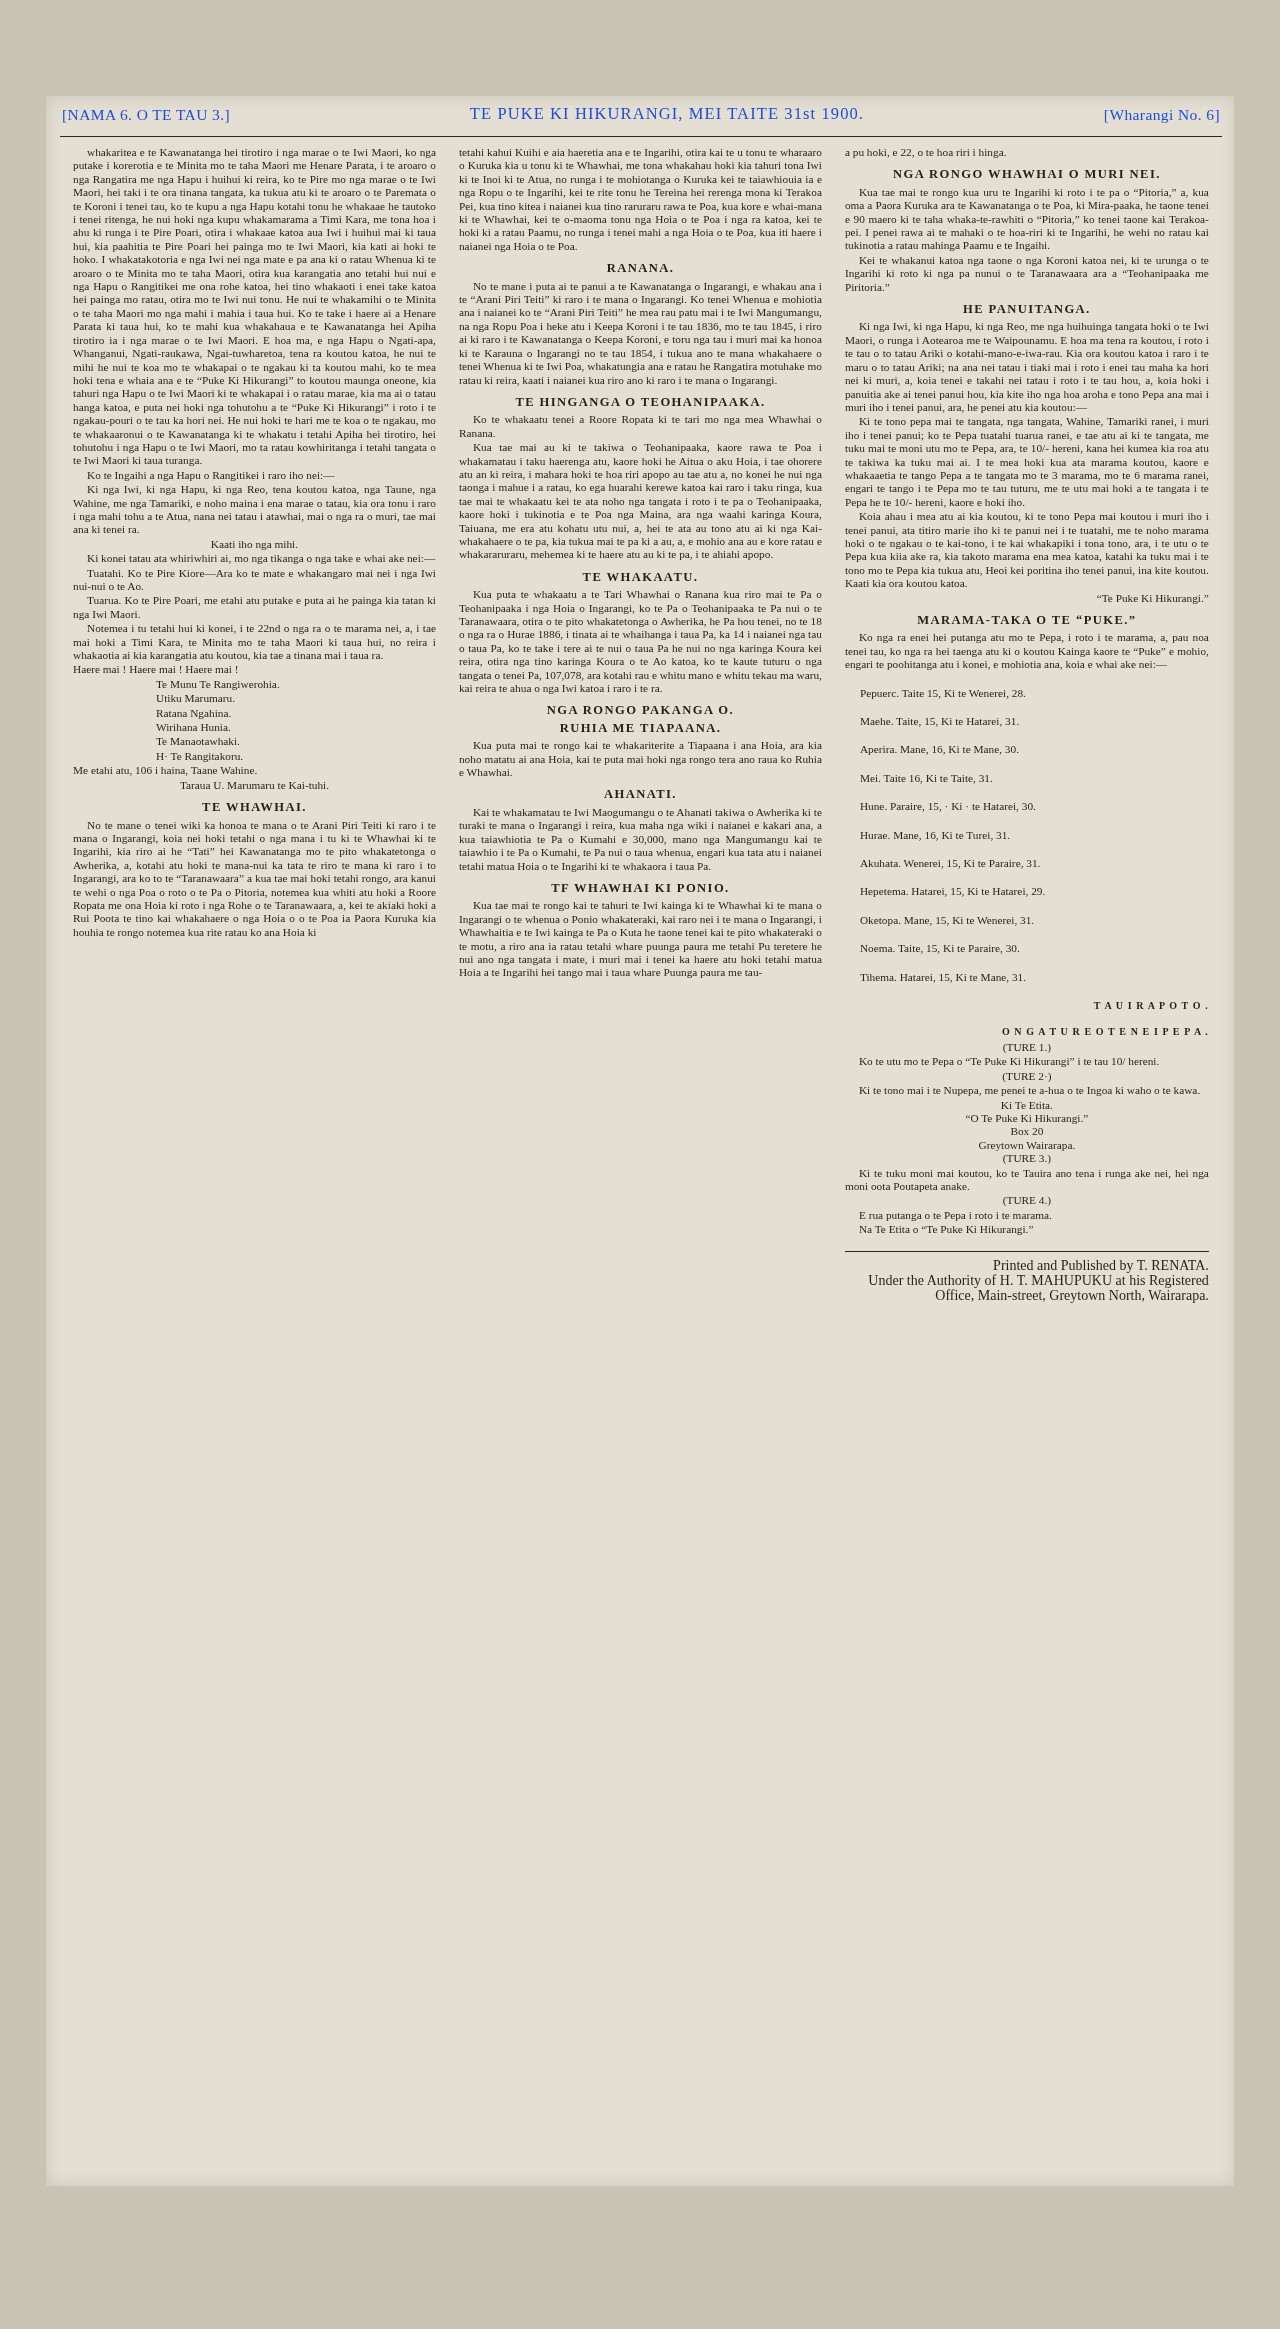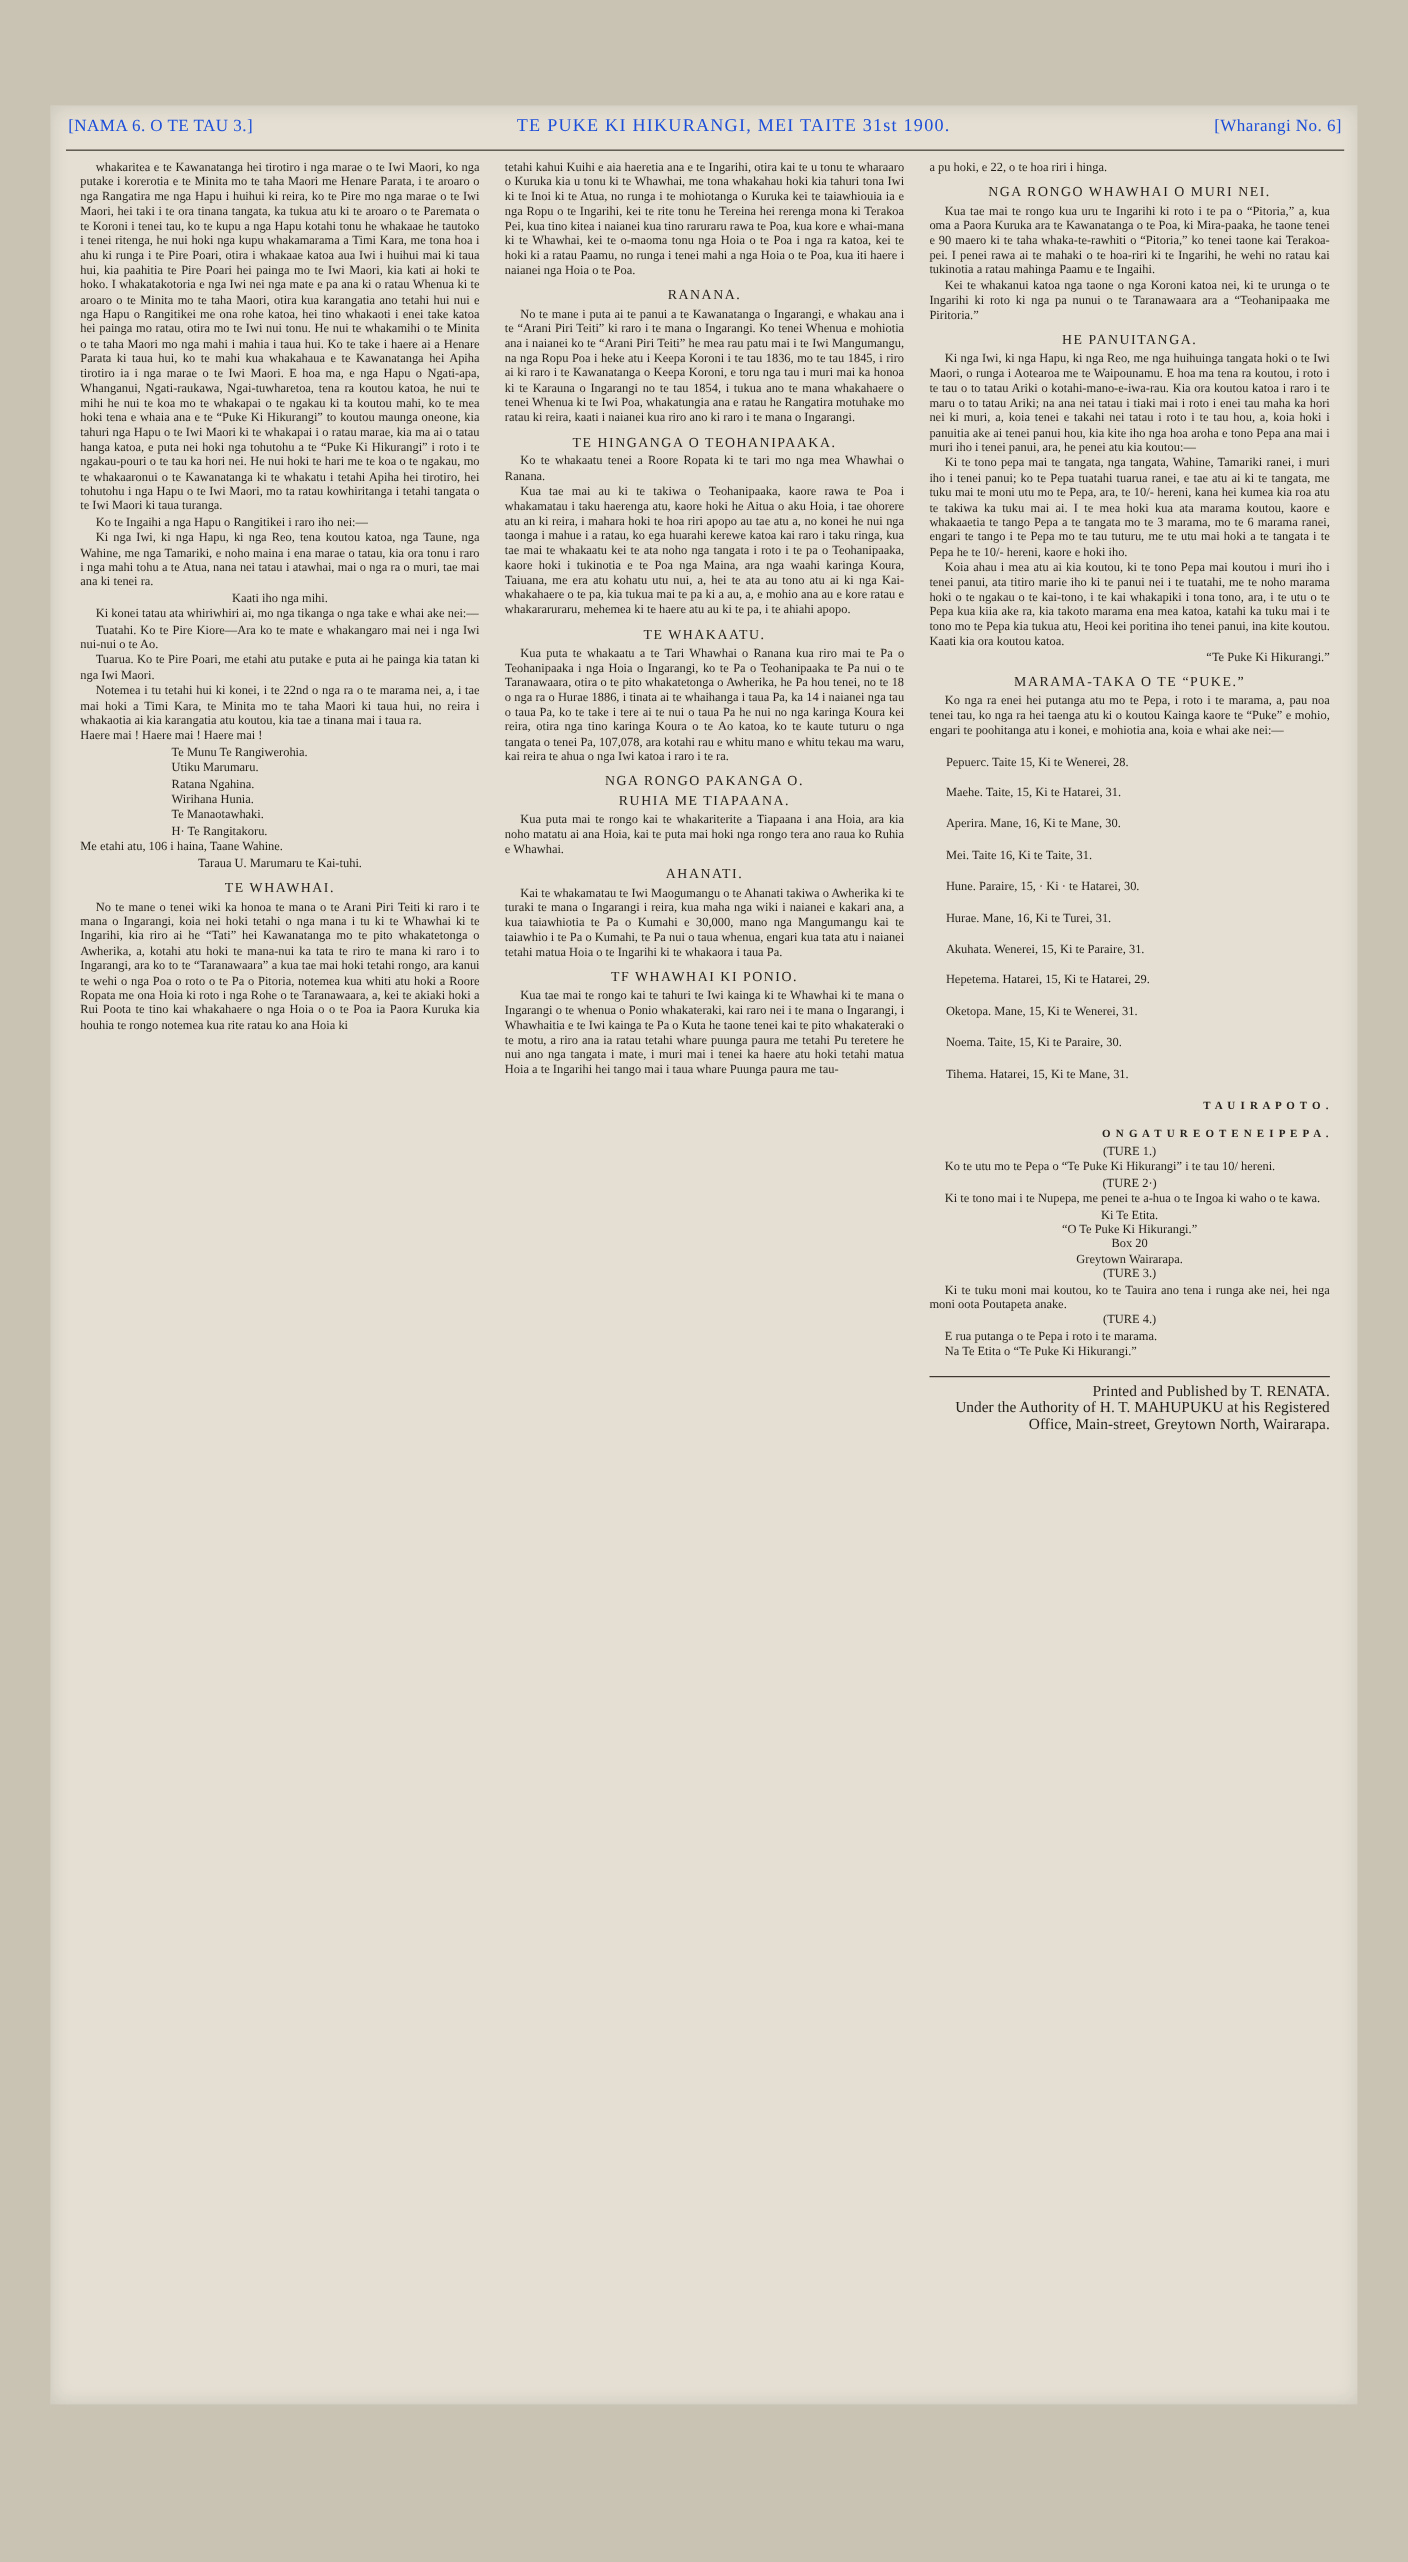--- a/index.html
+++ b/index.html
@@ -40,21 +40,21 @@
     color:#241f1a;
     text-align:justify;
     hyphens:auto;
   }
   .col.c1,.col.c2{border-right:1px solid rgba(60,50,40,0.0);}
   p{margin:0 0 1px 0;text-indent:14px;}
   p.noind{text-indent:0;}
   h2.head{
     text-align:center;
     font-size:12.6px;
-    font-weight:normal;
+    font-weight:bold;
     letter-spacing:1.4px;
     margin:9px 0 4px 0;
   }
   h3.sub{
     text-align:right;
     font-size:10px;
     font-weight:bold;
     letter-spacing:1.1px;
     margin:7px 0 3px 0;
   }

